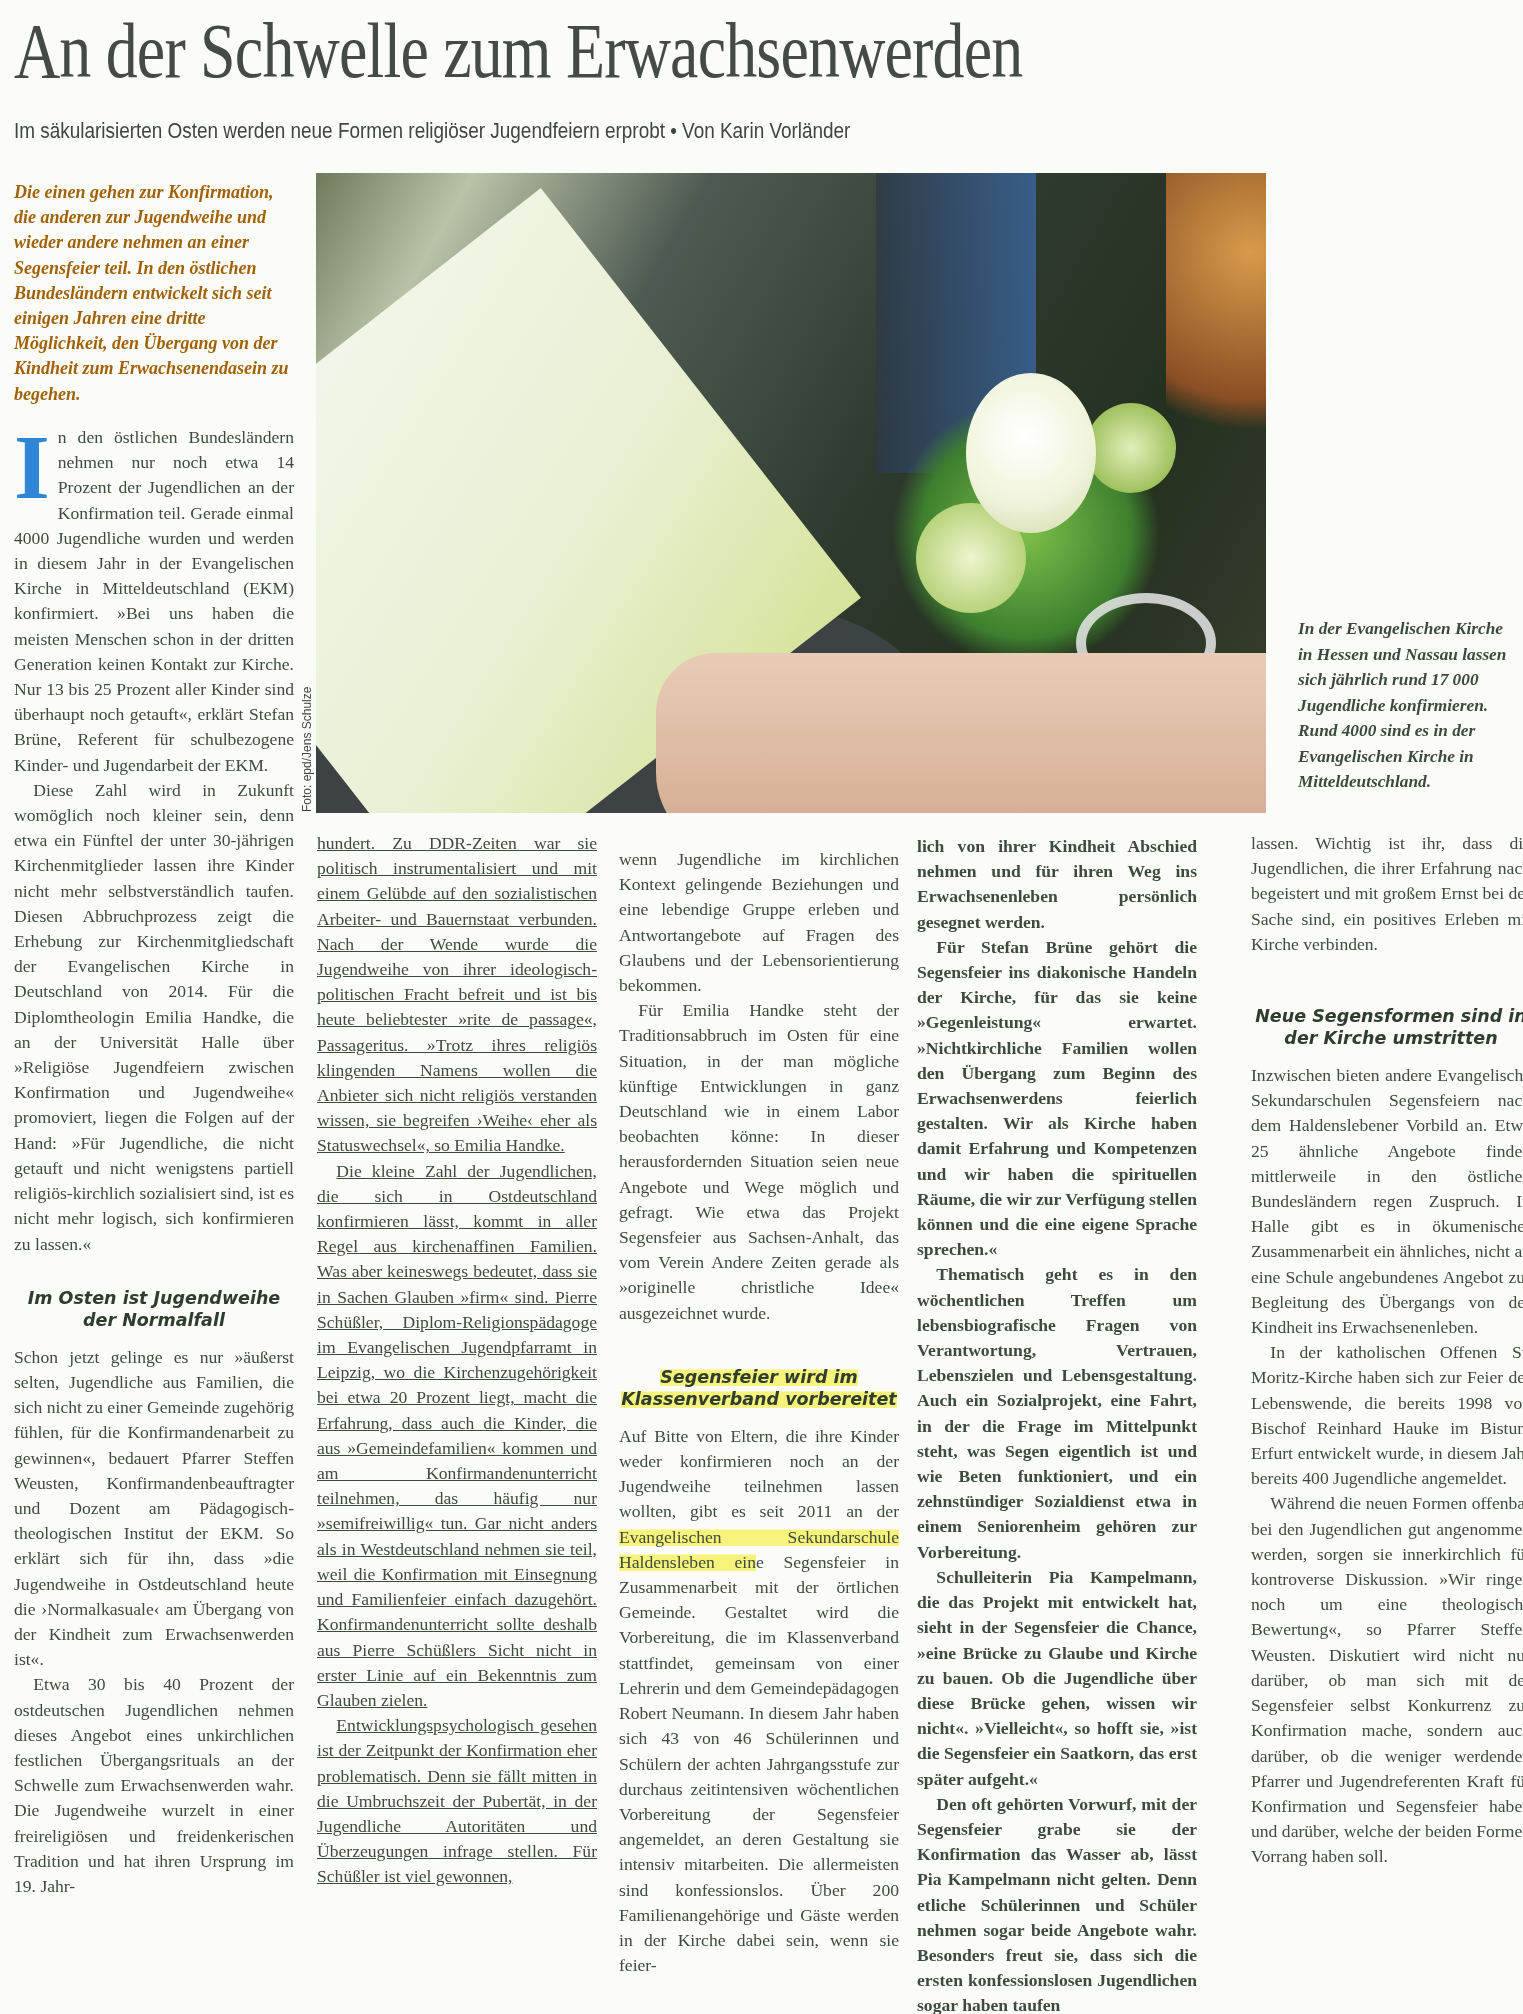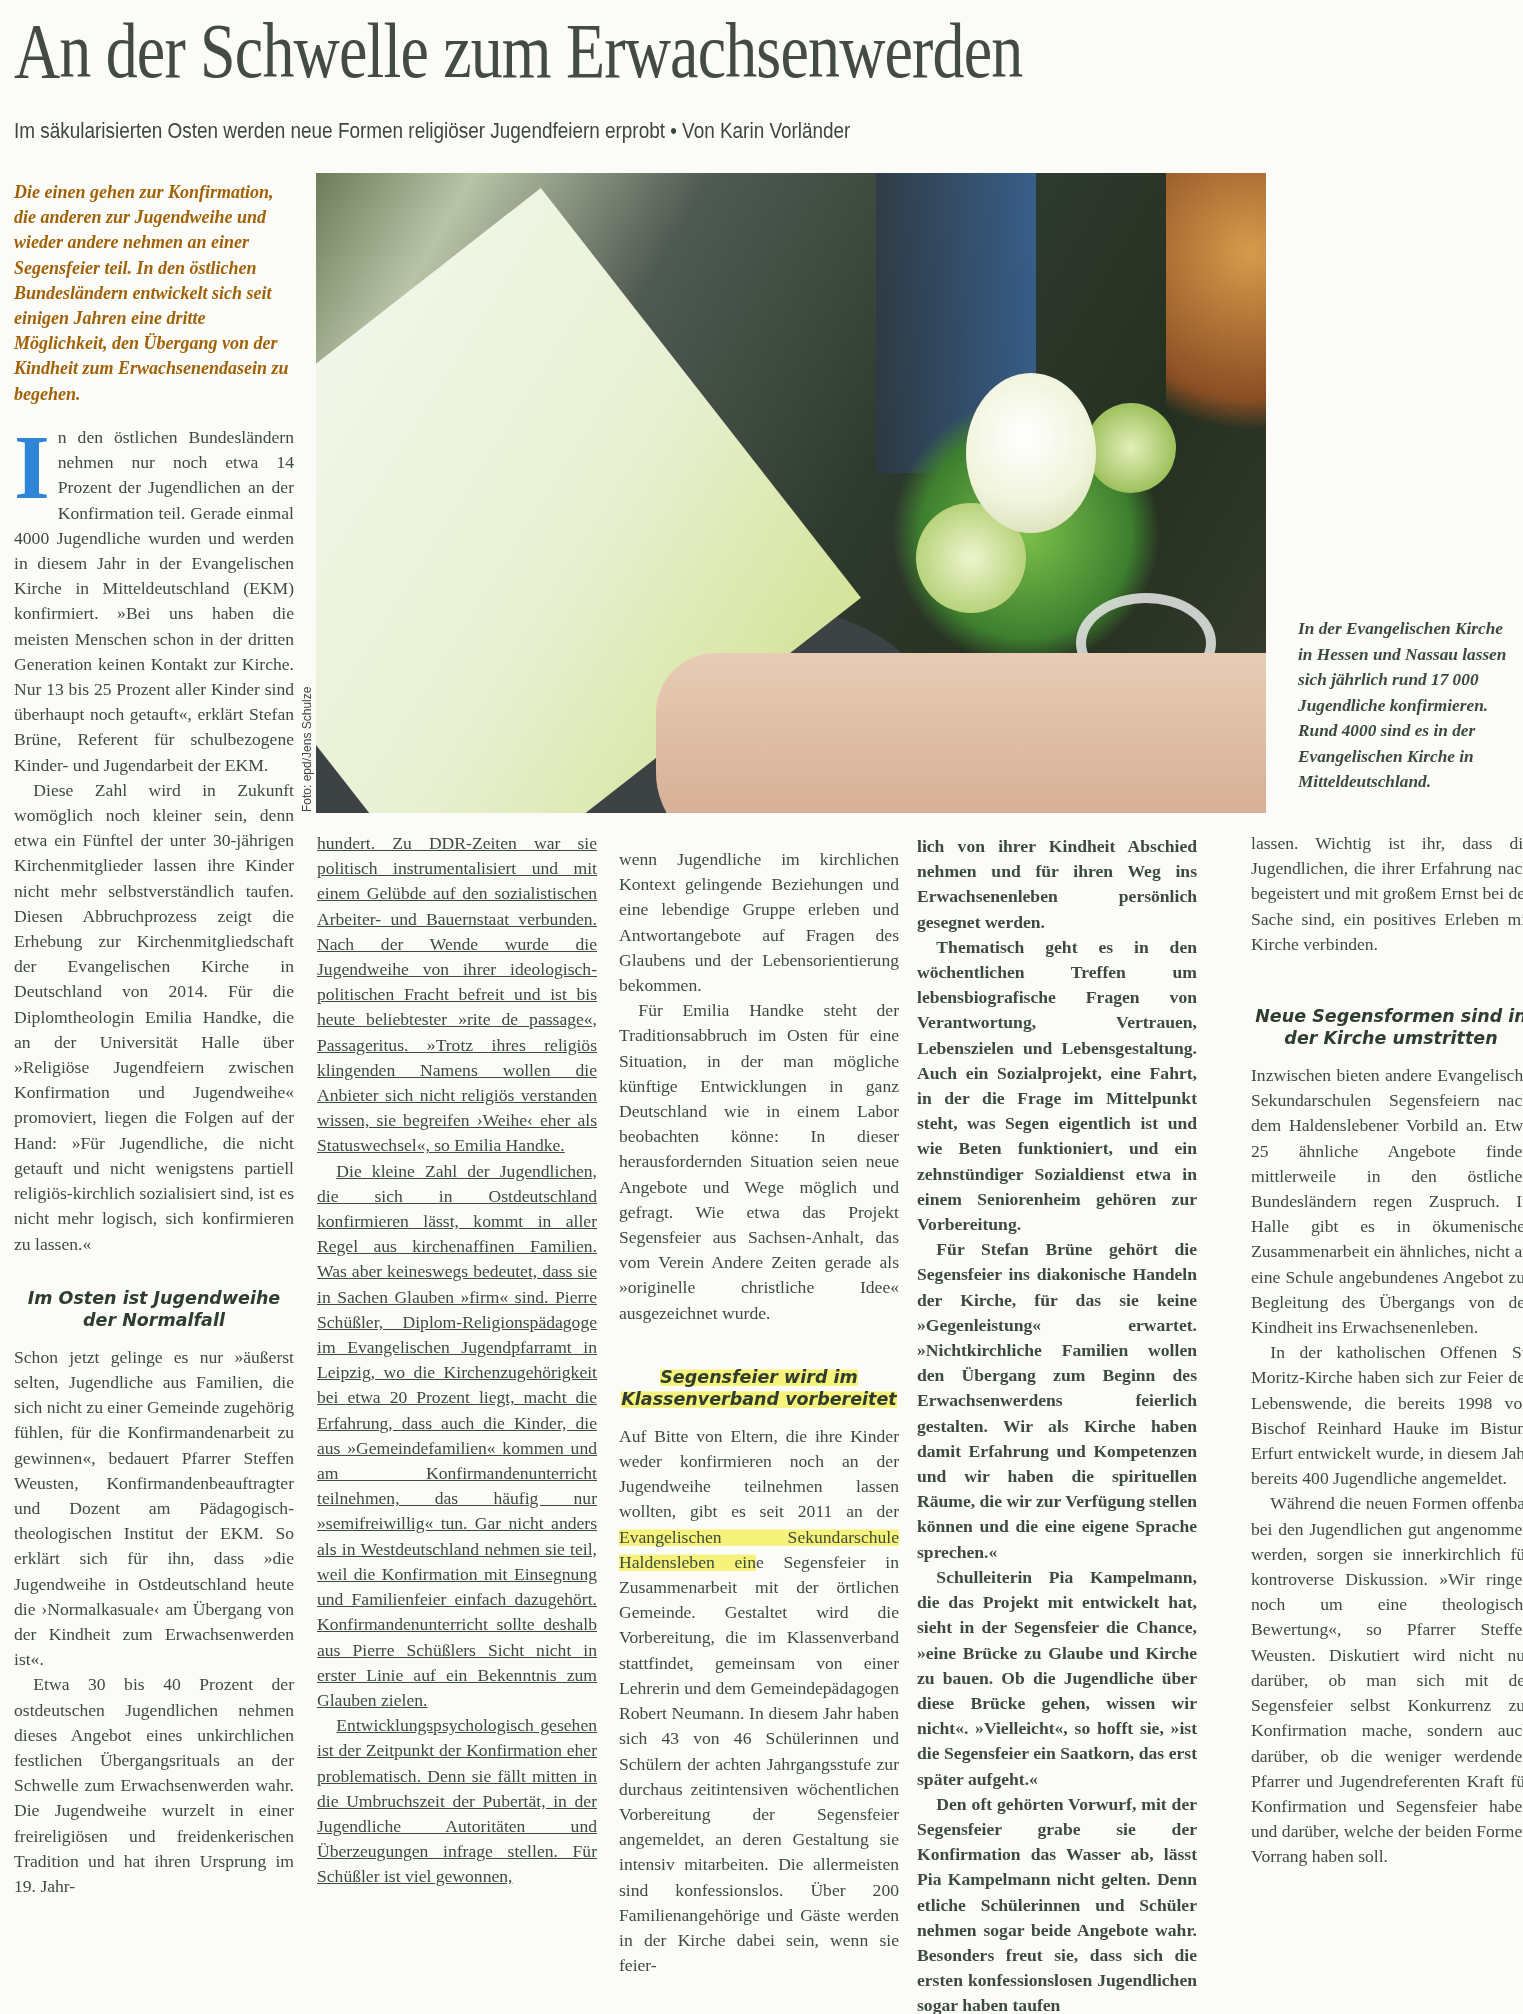--- a/index.html
+++ b/index.html
@@ -108,22 +108,22 @@
 
 <div class="col col3">
   <p class="first">wenn Jugendliche im kirchlichen Kontext gelingende Beziehungen und eine lebendige Gruppe erleben und Antwortangebote auf Fragen des Glaubens und der Lebensorientierung bekommen.</p>
   <p>Für Emilia Handke steht der Traditionsabbruch im Osten für eine Situation, in der man mögliche künftige Entwicklungen in ganz Deutschland wie in einem Labor beobachten könne: In dieser herausfordernden Situation seien neue Angebote und Wege möglich und gefragt. Wie etwa das Projekt Segensfeier aus Sachsen-Anhalt, das vom Verein Andere Zeiten gerade als »originelle christliche Idee« ausgezeichnet wurde.</p>
   <div class="subhead2" style="margin-top:40px"><span class="hl">Segensfeier wird im Klassenverband vorbereitet</span></div>
   <p class="first"><span>Auf Bitte von Eltern, die ihre Kinder weder konfirmieren noch an der Jugendweihe teilnehmen lassen wollten, gibt es seit 2011 an der </span><span class="hl">Evangelischen Sekundarschule Haldensleben ein</span><span>e Segensfeier in Zusammenarbeit mit der örtlichen Gemeinde. Gestaltet wird die Vorbereitung, die im Klassenverband stattfindet, gemeinsam von einer Lehrerin und dem Gemeindepädagogen Robert Neumann. In diesem Jahr haben sich 43 von 46 Schülerinnen und Schülern der achten Jahrgangsstufe zur durchaus zeitintensiven wöchentlichen Vorbereitung der Segensfeier angemeldet, an deren Gestaltung sie intensiv mitarbeiten. Die allermeisten sind konfessionslos. Über 200 Familienangehörige und Gäste werden in der Kirche dabei sein, wenn sie feier-</span></p>
 </div>
 
 <div class="col col4">
   <p class="first">lich von ihrer Kindheit Abschied nehmen und für ihren Weg ins Erwachsenenleben persönlich gesegnet werden.</p>
+  <p>Für Stefan Brüne gehört die Segensfeier ins diakonische Handeln der Kirche, für das sie keine »Gegenleistung« erwartet. »Nichtkirchliche Familien wollen den Übergang zum Beginn des Erwachsenwerdens feierlich gestalten. Wir als Kirche haben damit Erfahrung und Kompetenzen und wir haben die spirituellen Räume, die wir zur Verfügung stellen können und die eine eigene Sprache sprechen.«</p>
   <p>Thematisch geht es in den wöchentlichen Treffen um lebensbiografische Fragen von Verantwortung, Vertrauen, Lebenszielen und Lebensgestaltung. Auch ein Sozialprojekt, eine Fahrt, in der die Frage im Mittelpunkt steht, was Segen eigentlich ist und wie Beten funktioniert, und ein zehnstündiger Sozialdienst etwa in einem Seniorenheim gehören zur Vorbereitung.</p>
-  <p>Für Stefan Brüne gehört die Segensfeier ins diakonische Handeln der Kirche, für das sie keine »Gegenleistung« erwartet. »Nichtkirchliche Familien wollen den Übergang zum Beginn des Erwachsenwerdens feierlich gestalten. Wir als Kirche haben damit Erfahrung und Kompetenzen und wir haben die spirituellen Räume, die wir zur Verfügung stellen können und die eine eigene Sprache sprechen.«</p>
   <p>Schulleiterin Pia Kampelmann, die das Projekt mit entwickelt hat, sieht in der Segensfeier die Chance, »eine Brücke zu Glaube und Kirche zu bauen. Ob die Jugendliche über diese Brücke gehen, wissen wir nicht«. »Vielleicht«, so hofft sie, »ist die Segensfeier ein Saatkorn, das erst später aufgeht.«</p>
   <p>Den oft gehörten Vorwurf, mit der Segensfeier grabe sie der Konfirmation das Wasser ab, lässt Pia Kampelmann nicht gelten. Denn etliche Schülerinnen und Schüler nehmen sogar beide Angebote wahr. Besonders freut sie, dass sich die ersten konfessionslosen Jugendlichen sogar haben taufen</p>
 </div>
 
 <div class="col col5">
   <p class="first">lassen. Wichtig ist ihr, dass die Jugendlichen, die ihrer Erfahrung nach begeistert und mit großem Ernst bei der Sache sind, ein positives Erleben mit Kirche verbinden.</p>
   <div class="subhead2" style="margin-top:48px">Neue Segensformen sind in der Kirche umstritten</div>
   <p class="first">Inzwischen bieten andere Evangelische Sekundarschulen Segensfeiern nach dem Haldenslebener Vorbild an. Etwa 25 ähnliche Angebote finden mittlerweile in den östlichen Bundesländern regen Zuspruch. In Halle gibt es in ökumenischer Zusammenarbeit ein ähnliches, nicht an eine Schule angebundenes Angebot zur Begleitung des Übergangs von der Kindheit ins Erwachsenenleben.</p>
   <p>In der katholischen Offenen St. Moritz-Kirche haben sich zur Feier der Lebenswende, die bereits 1998 von Bischof Reinhard Hauke im Bistum Erfurt entwickelt wurde, in diesem Jahr bereits 400 Jugendliche angemeldet.</p>
   <p>Während die neuen Formen offenbar bei den Jugendlichen gut angenommen werden, sorgen sie innerkirchlich für kontroverse Diskussion. »Wir ringen noch um eine theologische Bewertung«, so Pfarrer Steffen Weusten. Diskutiert wird nicht nur darüber, ob man sich mit der Segensfeier selbst Konkurrenz zur Konfirmation mache, sondern auch darüber, ob die weniger werdenden Pfarrer und Jugendreferenten Kraft für Konfirmation und Segensfeier haben und darüber, welche der beiden Formen Vorrang haben soll.</p>

